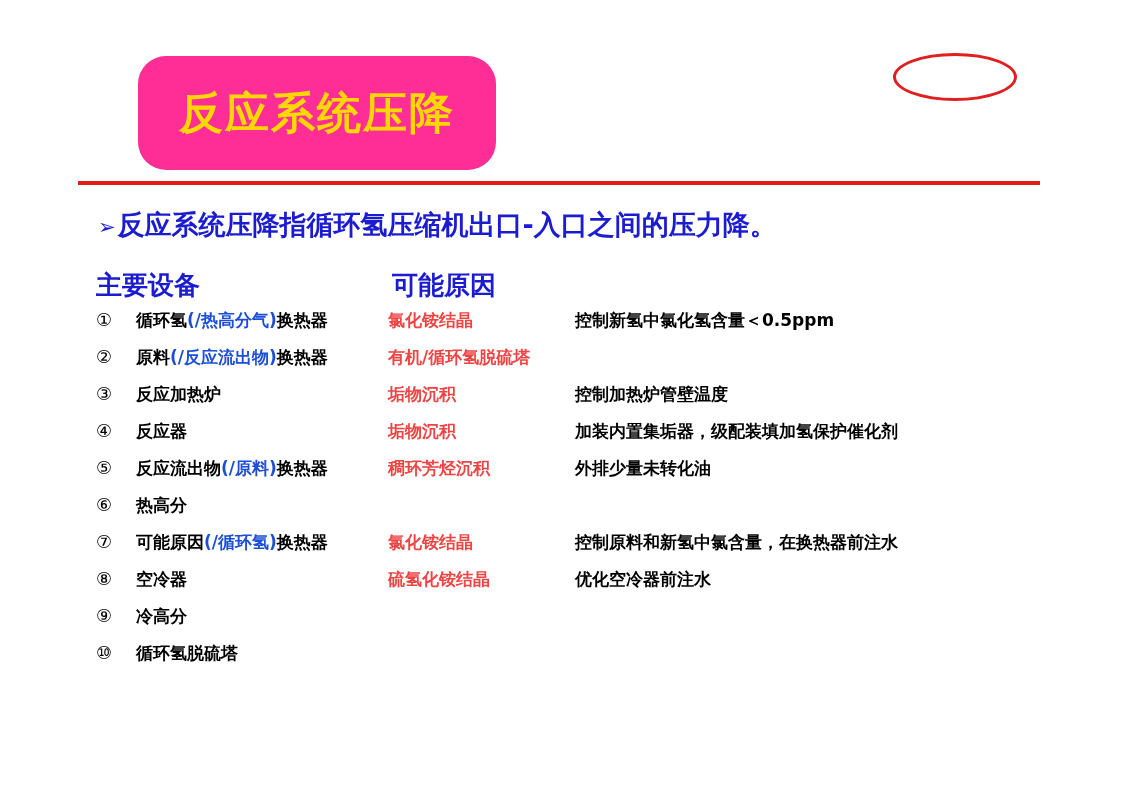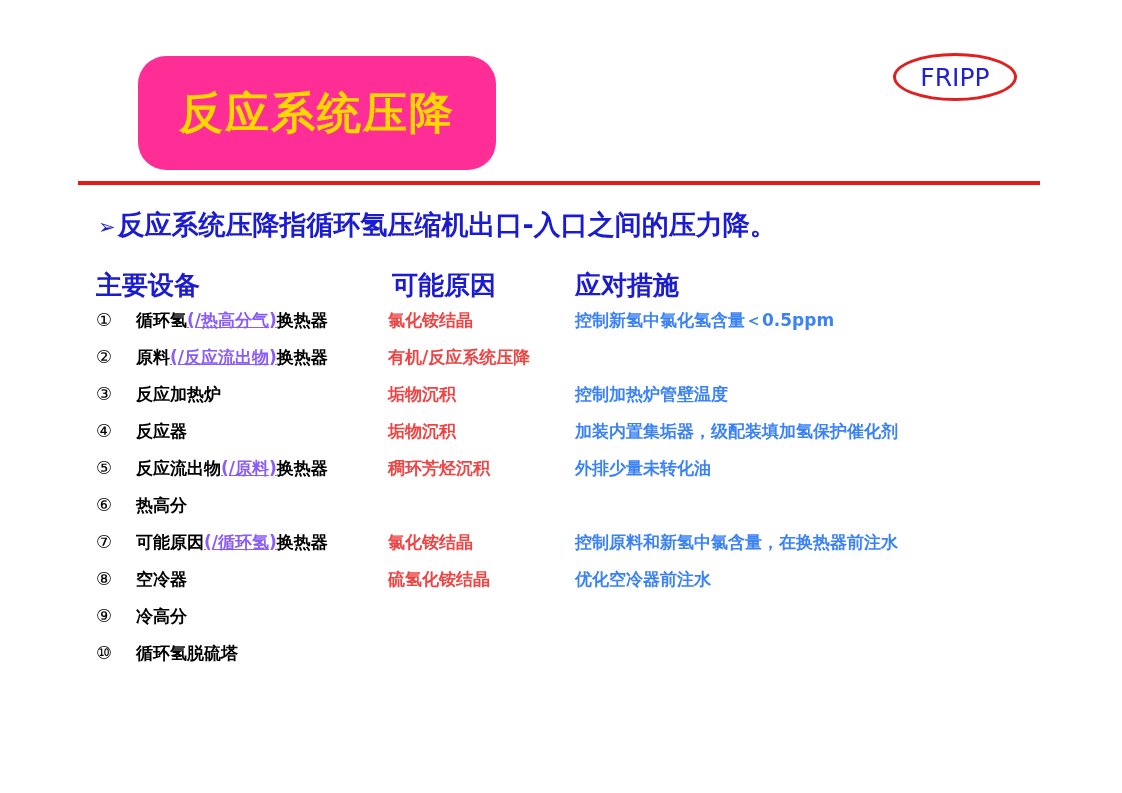--- a/index.html
+++ b/index.html
@@ -149,71 +149,68 @@
     left: 0px;
     color: #000000;
     font-weight: normal;
     font-size: 18px;
   }
   .c-equip {
     left: 40px;
     color: #000000;
   }
   .c-equip .alt {
-    color: #8b5cf6;
-    font-weight: bold;
-    text-decoration: underline;
+    color: #1d4ed8;
+    font-weight: bold;
   }
   .c-cause {
     left: 292px;
     color: #ef4444;
   }
   .c-measure {
     left: 479px;
-    color: #3b82f6;
+    color: #000000;
   }
 </style>
 </head>
 <body>
 
 <div id="slide">
 
   <div id="title-banner">
     <div id="title-text">反应系统压降</div>
   </div>
 
   <div id="logo">
     <div id="logo-ellipse"></div>
-    <div id="logo-label">FRIPP</div>
   </div>
 
   <div id="divider"></div>
 
   <div id="bullet-line">
     <span id="bullet-arrow">➢</span>
     <span>反应系统压降指循环氢压缩机出口-入口之间的压力降。</span>
   </div>
 
   <div id="matrix">
     <div class="hdr-row">
       <div class="hdr" id="hdr-equip">主要设备</div>
       <div class="hdr" id="hdr-cause">可能原因</div>
-      <div class="hdr" id="hdr-measure">应对措施</div>
     </div>
     <div id="rows-host">
         <div class="row">
           <div class="cell c-num">①</div>
           <div class="cell c-equip"><span>循环氢</span><span class="alt">(/热高分气)</span><span>换热器</span></div>
           <div class="cell c-cause">氯化铵结晶</div>
           <div class="cell c-measure">控制新氢中氯化氢含量＜0.5ppm</div>
         </div>
         <div class="row">
           <div class="cell c-num">②</div>
           <div class="cell c-equip"><span>原料</span><span class="alt">(/反应流出物)</span><span>换热器</span></div>
-          <div class="cell c-cause">有机/反应系统压降</div>
+          <div class="cell c-cause">有机/循环氢脱硫塔</div>
         </div>
         <div class="row">
           <div class="cell c-num">③</div>
           <div class="cell c-equip"><span>反应加热炉</span></div>
           <div class="cell c-cause">垢物沉积</div>
           <div class="cell c-measure">控制加热炉管壁温度</div>
         </div>
         <div class="row">
           <div class="cell c-num">④</div>
           <div class="cell c-equip"><span>反应器</span></div>

